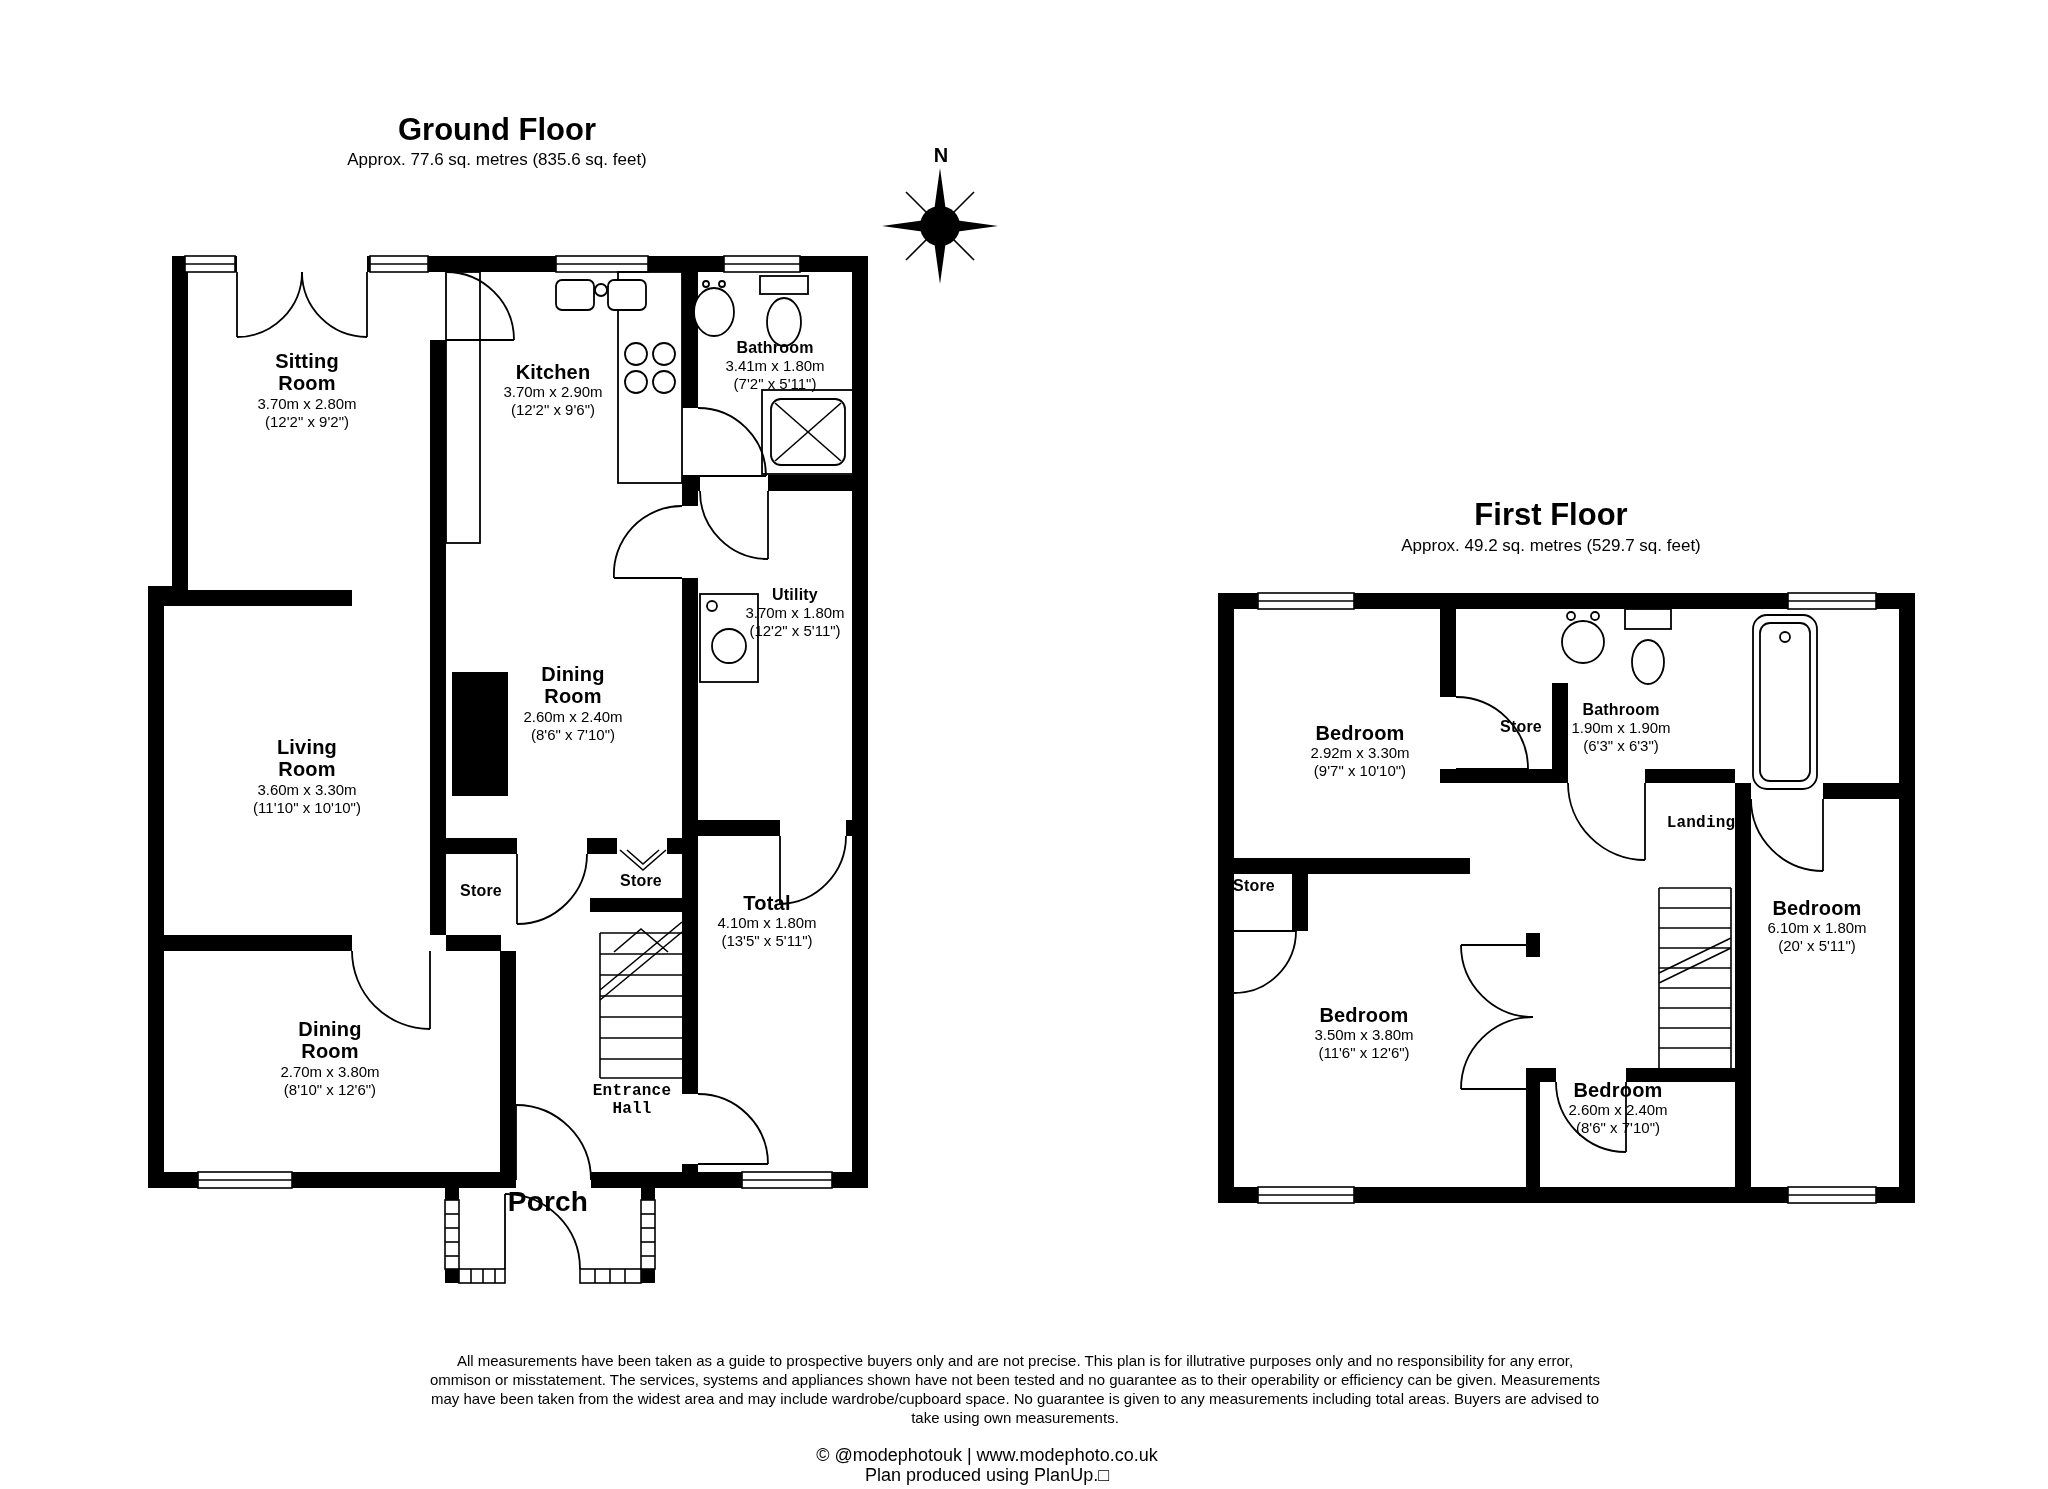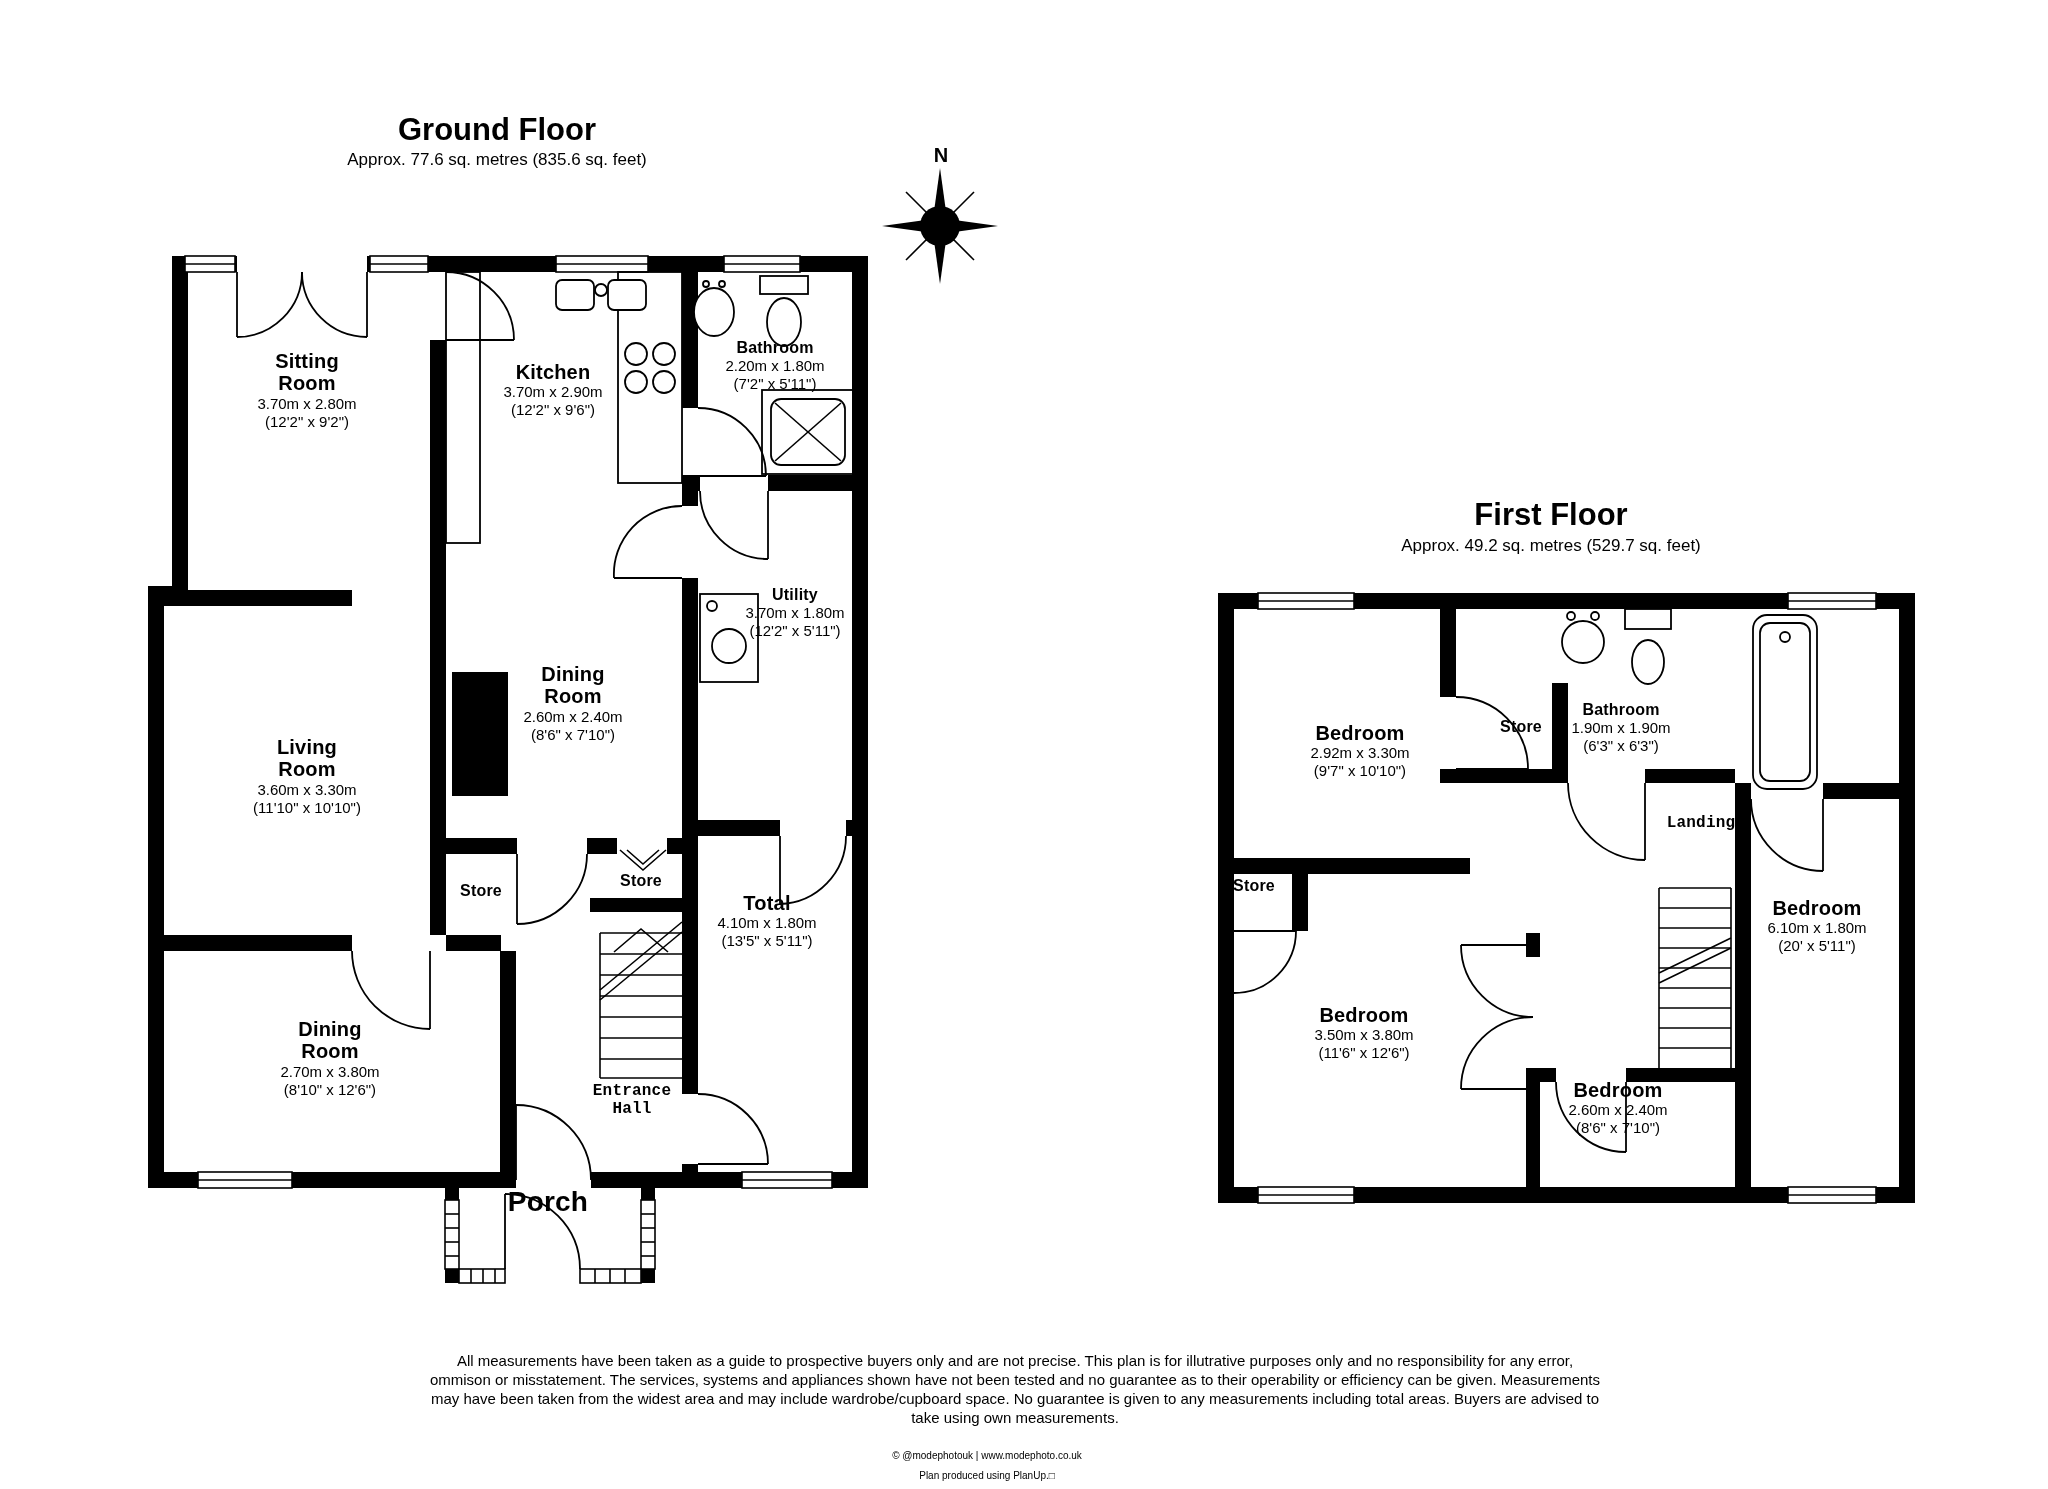--- a/index.html
+++ b/index.html
@@ -16,21 +16,21 @@
   .rname{display:block;font-weight:bold;font-size:20px;white-space:pre-line;letter-spacing:.2px;}
   .rdim{display:block;font-size:15px;white-space:nowrap;margin-top:1px;}
   .small .rname{font-size:16px;}
   .porch .rname{font-size:28px;}
   .hall .rname{font-size:16px;font-family:Liberation Mono, monospace;}
   .floor-title{position:absolute;transform:translate(-50%,-50%);font-size:31px;font-weight:bold;white-space:nowrap;z-index:5;}
   .floor-sub{position:absolute;transform:translate(-50%,-50%);font-size:17px;white-space:nowrap;z-index:5;}
   .fline{position:absolute;transform:translate(-50%,-50%);white-space:nowrap;z-index:5;}
   .total{font-size:26px;}
   .disc{font-size:15px;}
-  .credit{font-size:10px;}
+  .credit{font-size:18px;}
   .address{font-size:30px;font-weight:bold;}
   .north{font-size:20px;font-weight:bold;}
 </style>
 </head>
 <body>
 
 <div class="page">
 
   <svg class="plan" width="2048" height="1489" viewBox="0 0 2048 1489">
 
@@ -279,21 +279,21 @@
     <span class="rdim">3.70m x 2.80m</span>
     <span class="rdim">(12'2" x 9'2")</span>
   </div>
   <div class="lbl" style="left:553px;top:352px">
     <span class="rname">Kitchen</span>
     <span class="rdim">3.70m x 2.90m</span>
     <span class="rdim">(12'2" x 9'6")</span>
   </div>
   <div class="lbl small" style="left:775px;top:328px">
     <span class="rname">Bathroom</span>
-    <span class="rdim">2.20m x 1.80m</span>
+    <span class="rdim">3.41m x 1.80m</span>
     <span class="rdim">(7'2" x 5'11")</span>
   </div>
   <div class="lbl small" style="left:795px;top:575px">
     <span class="rname">Utility</span>
     <span class="rdim">3.70m x 1.80m</span>
     <span class="rdim">(12'2" x 5'11")</span>
   </div>
   <div class="lbl" style="left:573px;top:665px">
     <span class="rname">Dining
 Room</span>

